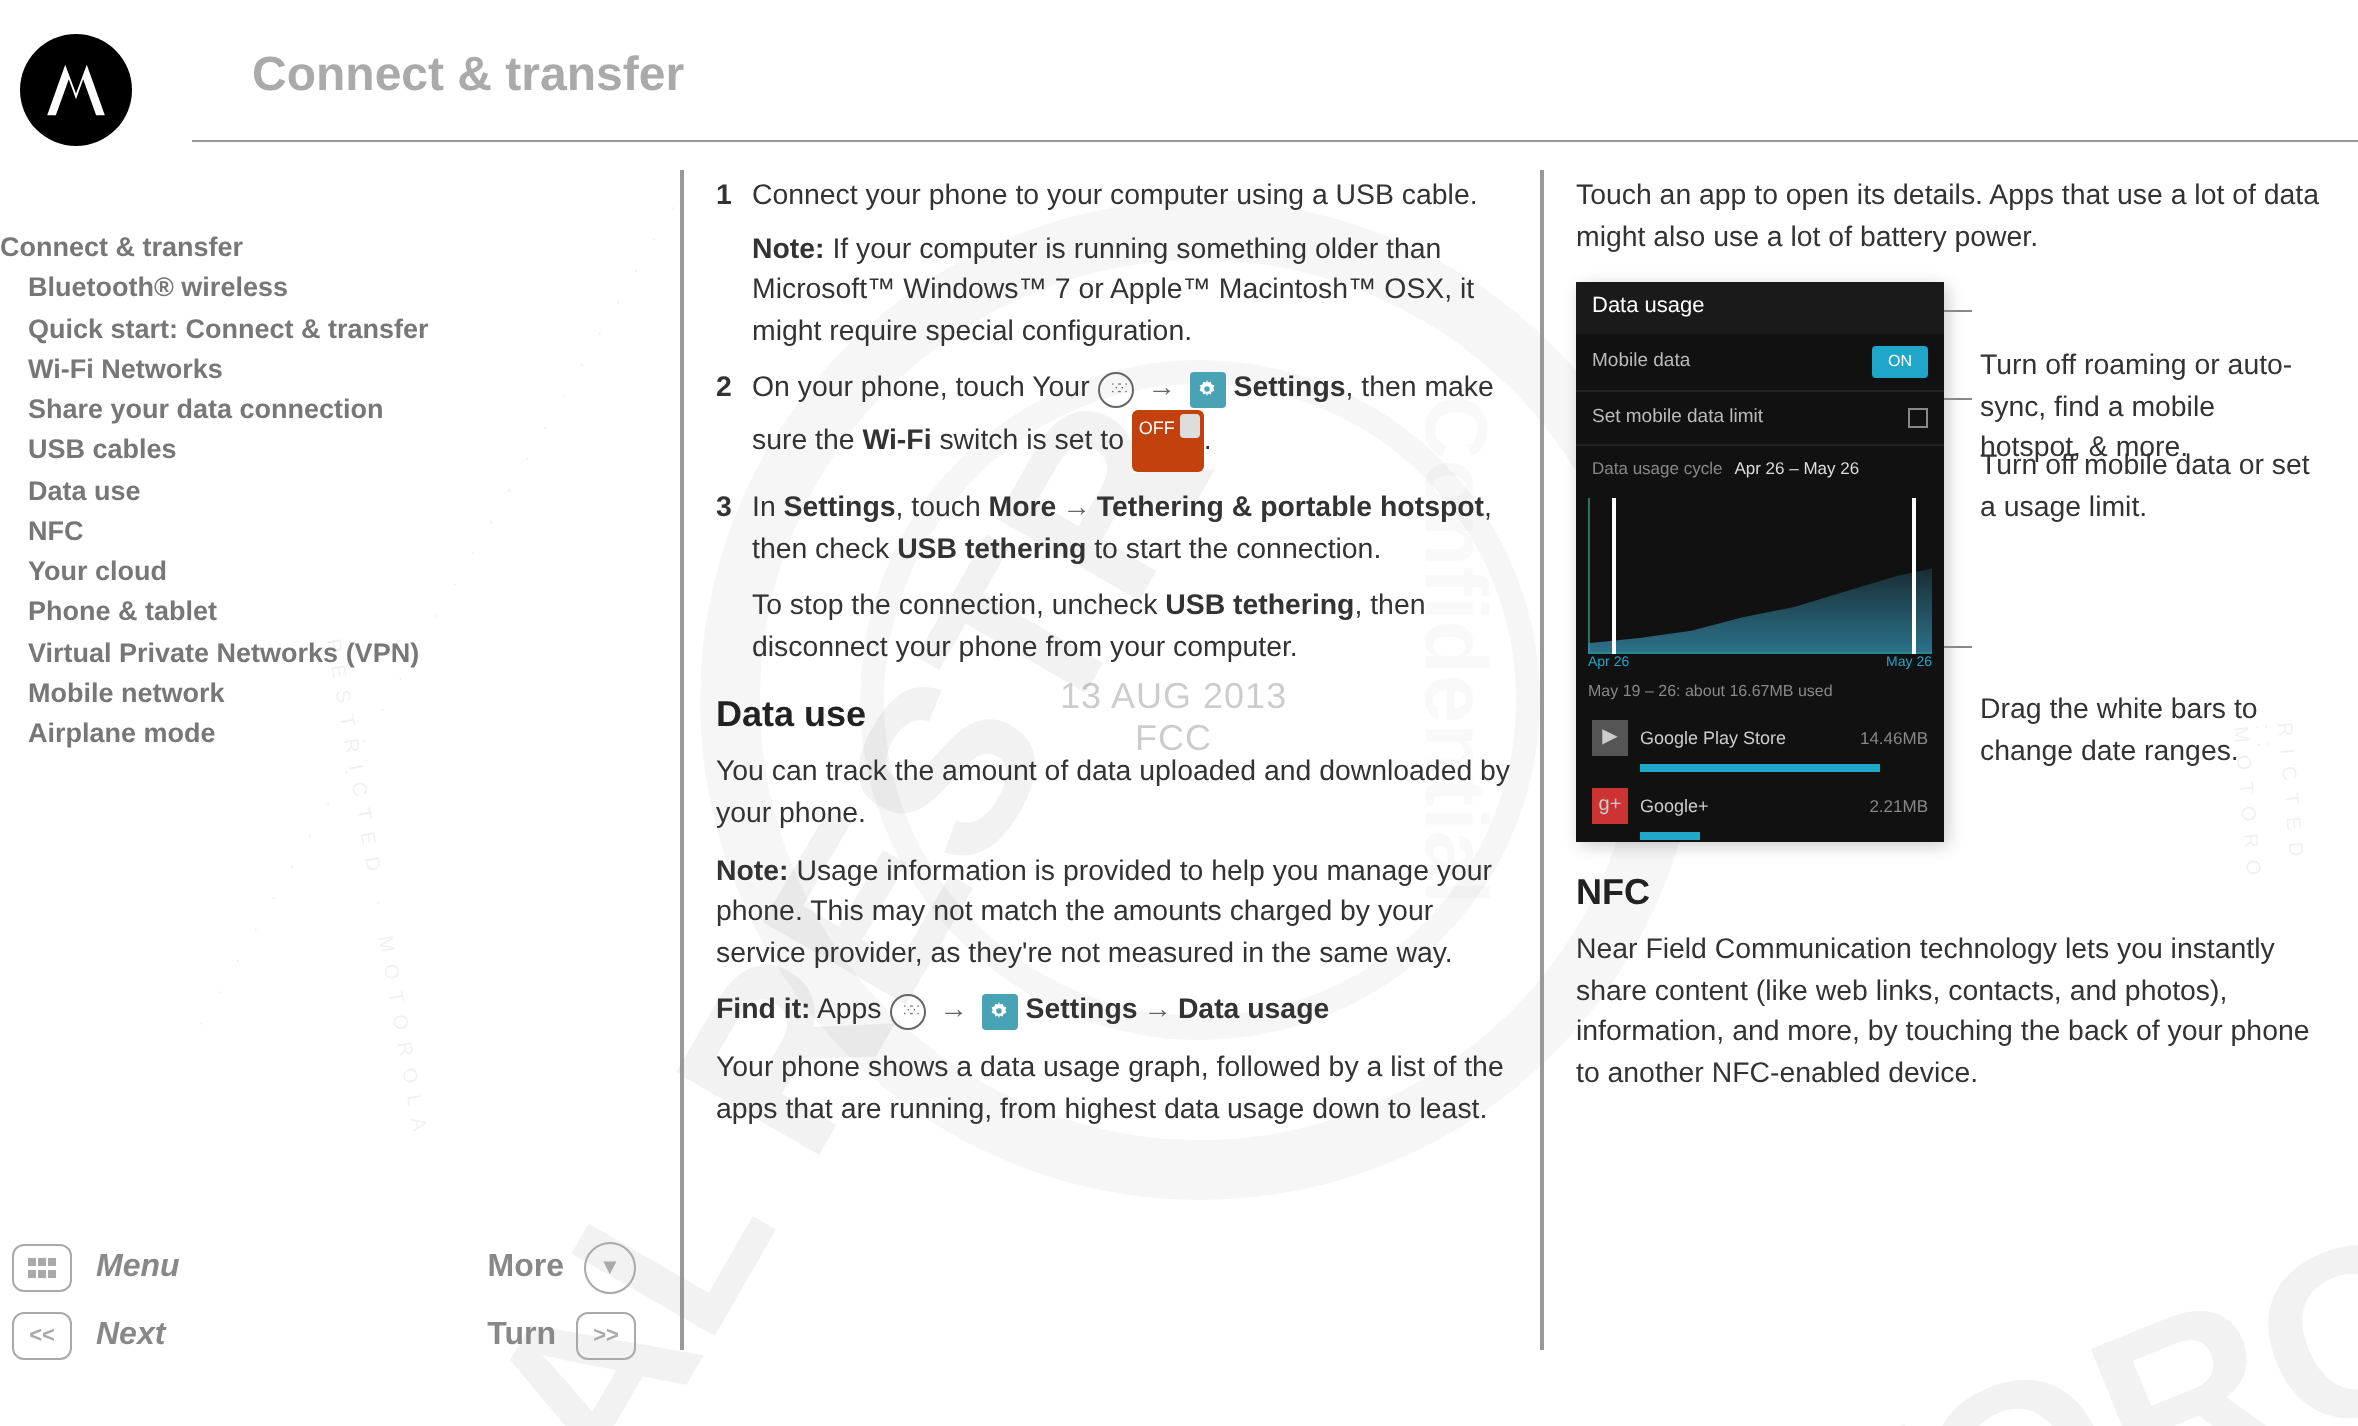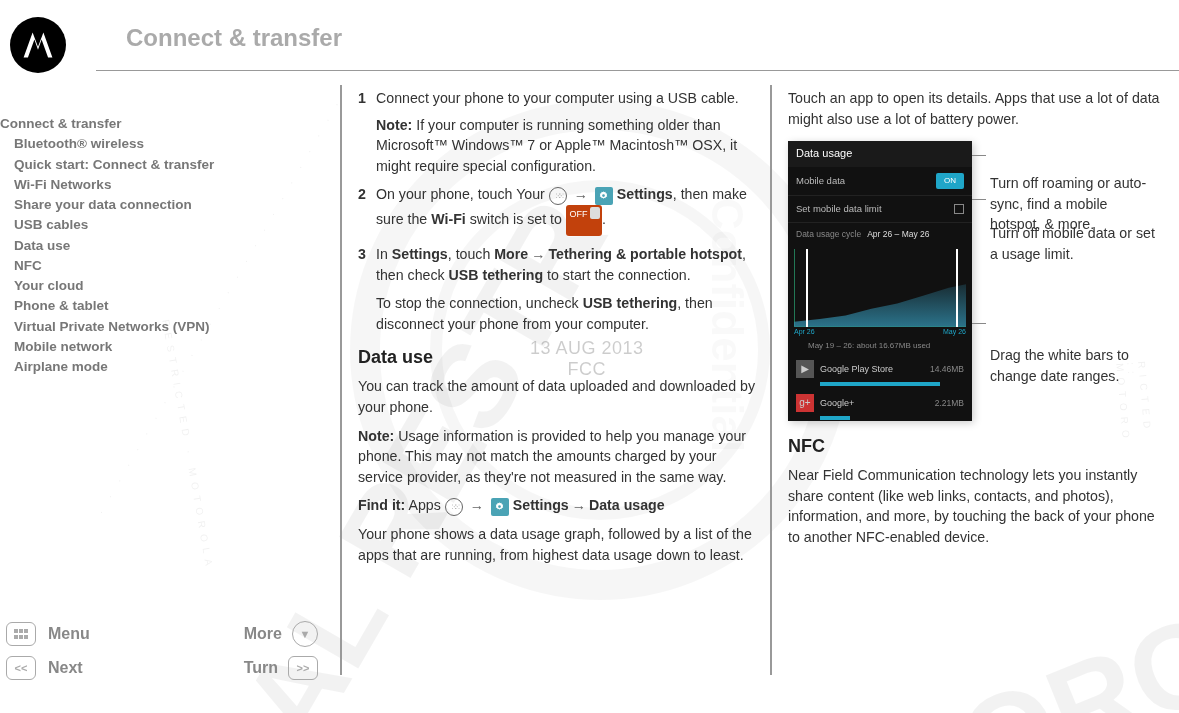--- a/index.html
+++ b/index.html
@@ -62,21 +62,21 @@
     position:absolute; left:6px; bottom:28px; width:312px;
     color:#888; font-weight:bold; font-size:16px;
   }
   .nav-row { display:flex; align-items:center; height:34px; }
   .nav-icon {
     width:30px; height:24px; border:1.5px solid #aaa; border-radius:6px;
     display:inline-flex; align-items:center; justify-content:center;
     color:#aaa; font-size:11px; font-weight:bold;
   }
   .nav-icon.circle { border-radius:50%; width:26px; height:26px; }
-  .nav-label-left { width:120px; padding-left:12px; }
+  .nav-label-left { width:120px; padding-left:12px;font-style:italic; }
   .nav-spacer { flex:1; }
   .nav-label-right { padding-right:10px; text-align:right; color:#888; }
 
   
   .col-divider-left { position:absolute; left:340px; top:85px; width:2px; height:590px; background:#999; }
   .col-divider-right { position:absolute; left:770px; top:85px; width:2px; height:590px; background:#999; }
 
   .col1 { position:absolute; left:358px; top:88px; width:400px; line-height:1.45; font-size:14.2px; color:#333; }
   .col2 { position:absolute; left:788px; top:88px; width:382px; line-height:1.45; font-size:14.2px; color:#333; }
 
@@ -120,21 +120,21 @@
   .ps-grid { position:absolute; inset:4px 4px 10px 4px; border-left:1px solid #275; border-bottom:1px solid #275; }
   .ps-area {
     position:absolute; left:4px; right:4px; bottom:10px; height:52px;
     background:linear-gradient(to top, rgba(50,140,170,0.8), rgba(50,140,170,0.1));
     clip-path: polygon(0% 90%, 15% 85%, 30% 78%, 45% 65%, 60% 55%, 75% 40%, 90% 25%, 100% 18%, 100% 100%, 0% 100%);
   }
   .ps-bars { position:absolute; top:4px; bottom:10px; width:2px; background:#fff; }
   .ps-bars.l { left:16px; } .ps-bars.r { right:12px; }
   .ps-axis-l { position:absolute; bottom:0; left:4px; font-size:7px; color:#1fa6c8;}
   .ps-axis-r { position:absolute; bottom:0; right:4px; font-size:7px; color:#1fa6c8;}
-  .ps-caption { font-size:8px; color:#888; padding:3px 20px 5px; }
+  .ps-caption { font-size:8px; color:#888; padding:3px 6px 5px; }
   .ps-app { display:flex; align-items:center; padding:4px 8px; font-size:9px; color:#ccc; gap:6px; }
   .ps-app-icon { width:18px; height:18px; background:#444; display:flex; align-items:center; justify-content:center; font-size:10px;}
   .ps-app-bar { height:4px; background:#1fa6c8; margin:0 8px 4px 32px; }
   .ps-app-size { margin-left:auto; color:#888; font-size:8.5px; }
   .callout { position:absolute;margin-top:32px; }
   .callout-line { position:absolute; height:1px; background:#888; }
 
   .date-wm { position:absolute; left:530px; top:338px; color:rgba(0,0,0,0.20); font-size:18px; letter-spacing:0.5px; pointer-events:none; text-align:center; }
 </style>
 </head>

